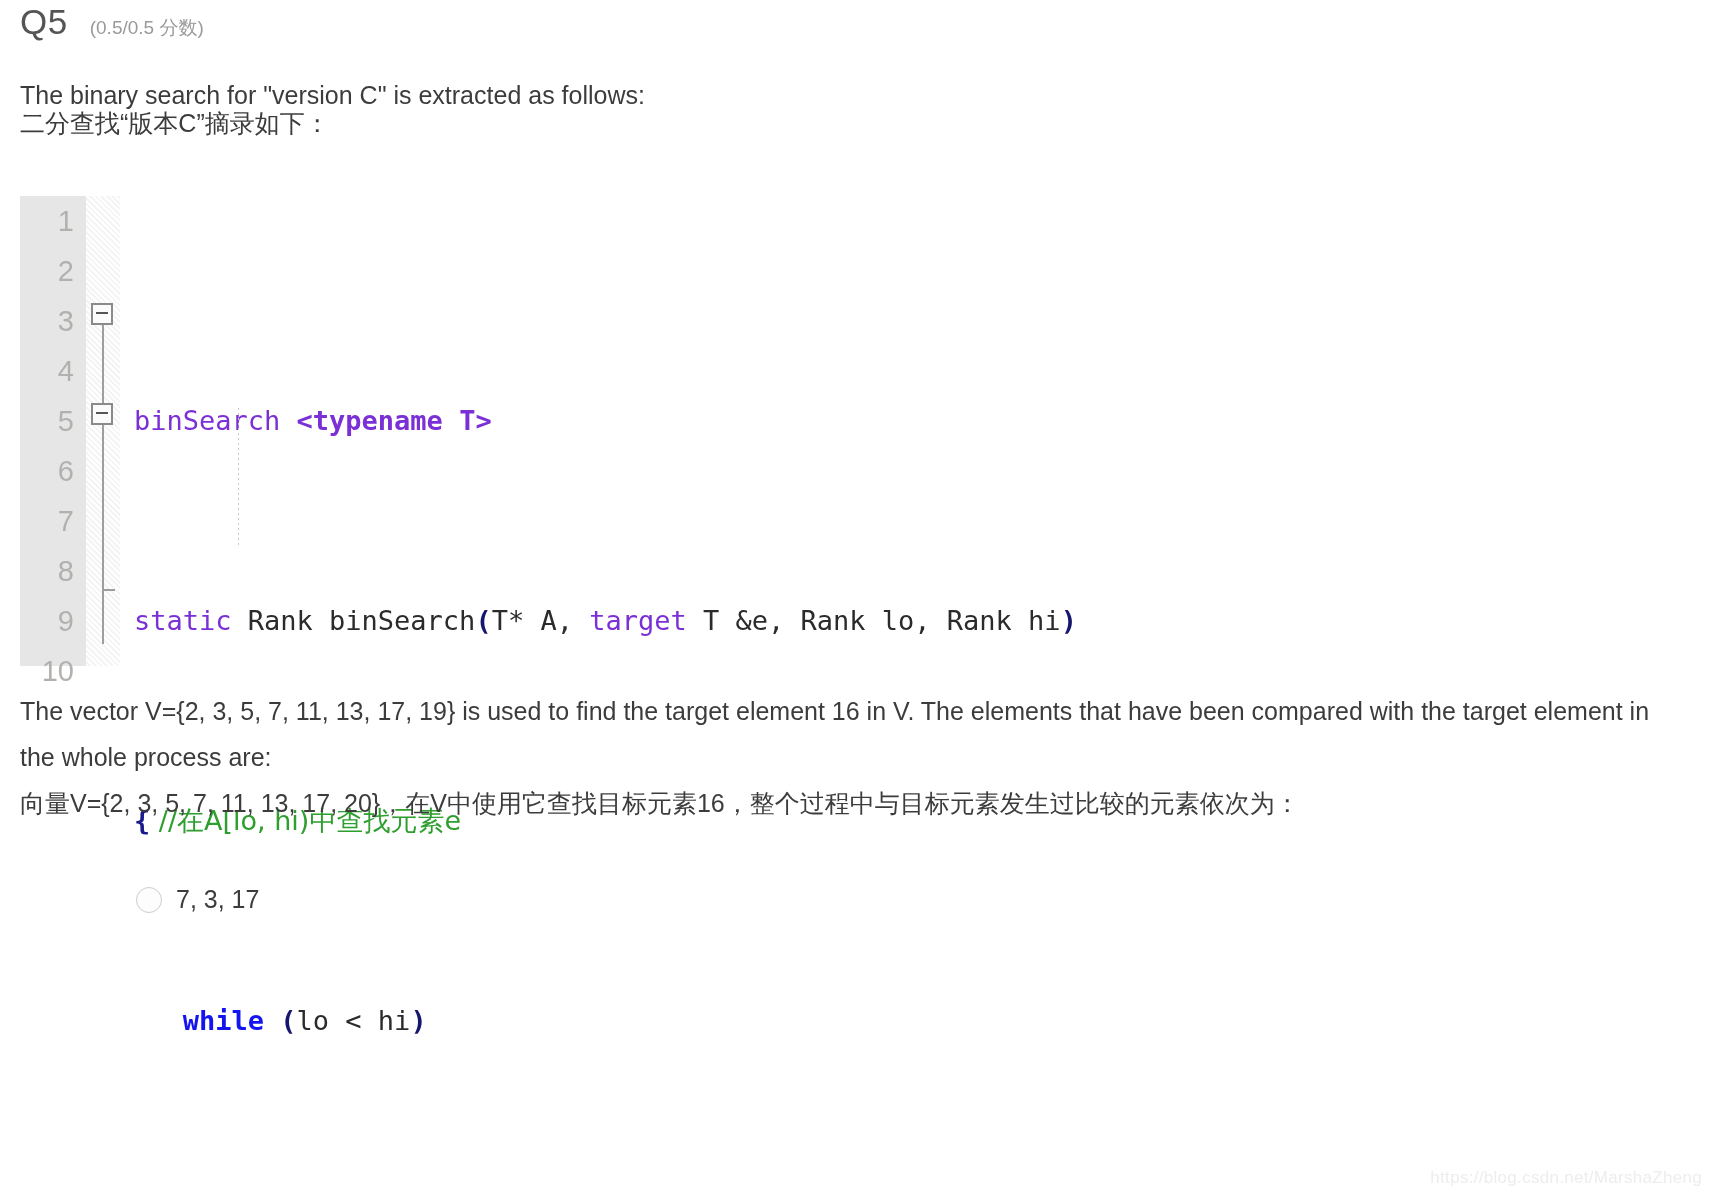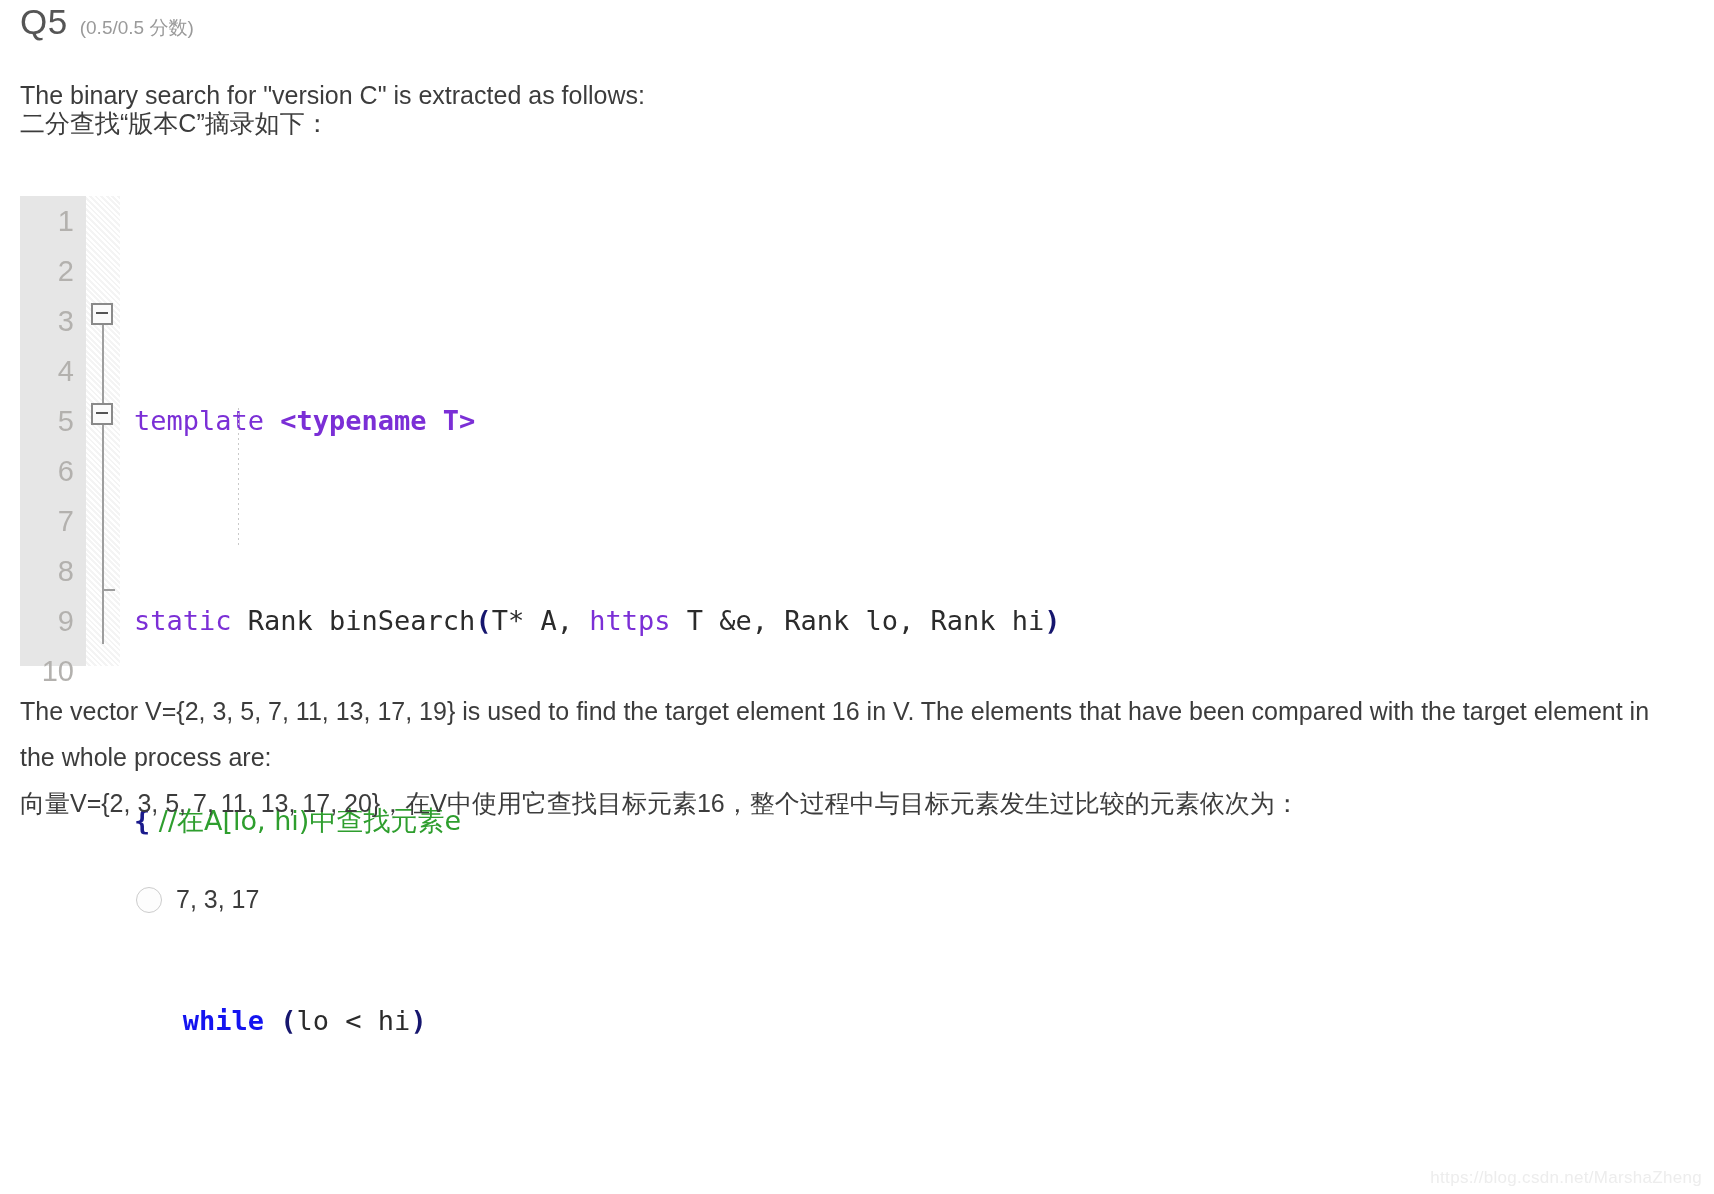--- a/index.html
+++ b/index.html
@@ -17,21 +17,21 @@
     -webkit-font-smoothing: antialiased;
   }
 
   
   .q-header {
     position: absolute;
     left: 20px;
     top: 2px;
     display: flex;
     align-items: baseline;
-    gap: 12px;
+    gap: 22px;
   }
   .q-title {
     font-size: 35px;
     color: #555555;
     letter-spacing: 0.5px;
   }
   .q-score {
     font-size: 19px;
     color: #9a9a9a;
   }
@@ -266,23 +266,23 @@
   <div class="fold-col">
     <div class="fold-line"></div>
     <div class="fold-box b1"></div>
     <div class="fold-box b2"></div>
     <div class="fold-tick"></div>
   </div>
 
   <div class="code-area">
     <div class="indent-guide"></div>
 
-    <div class="code-line"><span class="t-kw">template</span><span class="t-plain"> </span><span class="t-kw-b">&lt;typename T&gt;</span></div>
-
-    <div class="code-line"><span class="t-kw">static</span><span class="t-plain"> Rank binSearch</span><span class="t-punc">(</span><span class="t-plain">T* A, </span><span class="t-kw">https</span><span class="t-plain"> T &amp;e, Rank lo, Rank hi</span><span class="t-punc">)</span></div>
+    <div class="code-line"><span class="t-kw">binSearch</span><span class="t-plain"> </span><span class="t-kw-b">&lt;typename T&gt;</span></div>
+
+    <div class="code-line"><span class="t-kw">static</span><span class="t-plain"> Rank binSearch</span><span class="t-punc">(</span><span class="t-plain">T* A, </span><span class="t-kw">target</span><span class="t-plain"> T &amp;e, Rank lo, Rank hi</span><span class="t-punc">)</span></div>
 
     <div class="code-line"><span class="t-brace">{</span><span class="cn-comment"> //在A[lo, hi)中查找元素e</span></div>
 
     <div class="code-line"><span class="t-plain">   </span><span class="t-ctrl">while</span><span class="t-punc"> (</span><span class="t-plain">lo &lt; hi</span><span class="t-punc">)</span></div>
 
     
 
     
 
     

